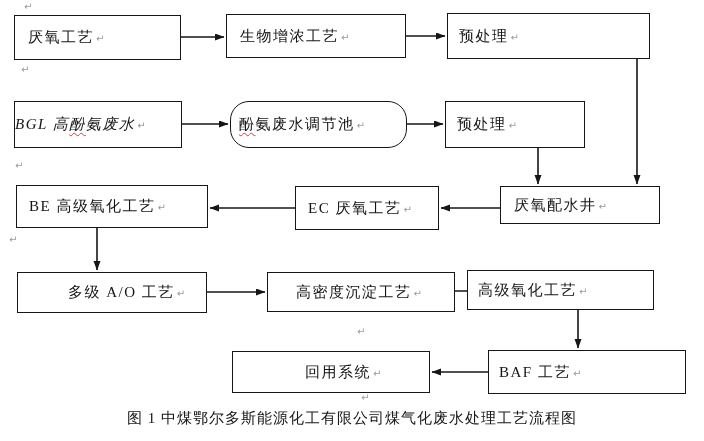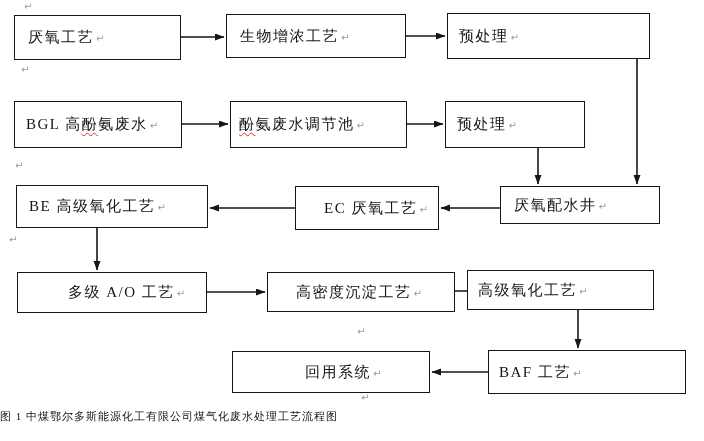--- a/index.html
+++ b/index.html
@@ -44,22 +44,22 @@
     font-family:"DejaVu Sans",sans-serif;
     letter-spacing:0;
   }
   #arrow-layer{
     position:absolute;left:0;top:0;width:704px;height:441px;
     pointer-events:none;
   }
   #caption{
     position:absolute;
     left:0;top:409px;width:704px;
-    text-align:left;
-    font-size:11px;
+    text-align:center;
+    font-size:15px;
     color:#141414;
     letter-spacing:1px;
   }
 </style>
 </head>
 <body>
 
 <div id="stage">
 
   <svg id="arrow-layer" width="704" height="441" xmlns="http://www.w3.org/2000/svg">
@@ -86,34 +86,34 @@
   <div class="box" style="left:14px;top:15px;width:167px;height:45px;padding-left:13px;">
     <span class="lbl"><span>厌氧工艺</span><span class="pmark">↵</span></span>
   </div>
   <div class="box" style="left:226px;top:14px;width:180px;height:44px;padding-left:13px;">
     <span class="lbl"><span>生物增浓工艺</span><span class="pmark">↵</span></span>
   </div>
   <div class="box" style="left:447px;top:13px;width:203px;height:46px;padding-left:11px;">
     <span class="lbl"><span>预处理</span><span class="pmark">↵</span></span>
   </div>
 
-  <div class="box" style="left:14px;top:101px;width:168px;height:47px;padding-left:11px;">
+  <div class="box" style="left:14px;top:101px;width:168px;height:47px;font-style:italic;">
     <span class="lbl"><span>BGL 高</span><span class="wavy">酚</span><span>氨废水</span><span class="pmark">↵</span></span>
   </div>
-  <div class="box" style="left:230px;top:101px;width:177px;height:47px;padding-left:8px;">
+  <div class="box" style="left:230px;top:101px;width:177px;height:47px;padding-left:8px;border-radius:19px;">
     <span class="lbl"><span></span><span class="wavy">酚</span><span>氨废水调节池</span><span class="pmark">↵</span></span>
   </div>
   <div class="box" style="left:445px;top:101px;width:140px;height:47px;padding-left:11px;">
     <span class="lbl"><span>预处理</span><span class="pmark">↵</span></span>
   </div>
 
   <div class="box" style="left:16px;top:185px;width:192px;height:43px;padding-left:12px;">
     <span class="lbl"><span>BE 高级氧化工艺</span><span class="pmark">↵</span></span>
   </div>
-  <div class="box" style="left:295px;top:186px;width:144px;height:44px;padding-left:28px;">
+  <div class="box" style="left:295px;top:186px;width:144px;height:44px;padding-left:12px;">
     <span class="lbl"><span>EC 厌氧工艺</span><span class="pmark">↵</span></span>
   </div>
   <div class="box" style="left:500px;top:186px;width:160px;height:38px;padding-left:13px;">
     <span class="lbl"><span>厌氧配水井</span><span class="pmark">↵</span></span>
   </div>
 
   <div class="box" style="left:17px;top:272px;width:190px;height:41px;padding-left:50px;text-align:right;">
     <span class="lbl"><span>多级 A/O 工艺</span><span class="pmark">↵</span></span>
   </div>
   <div class="box" style="left:267px;top:272px;width:188px;height:40px;padding-left:28px;">

